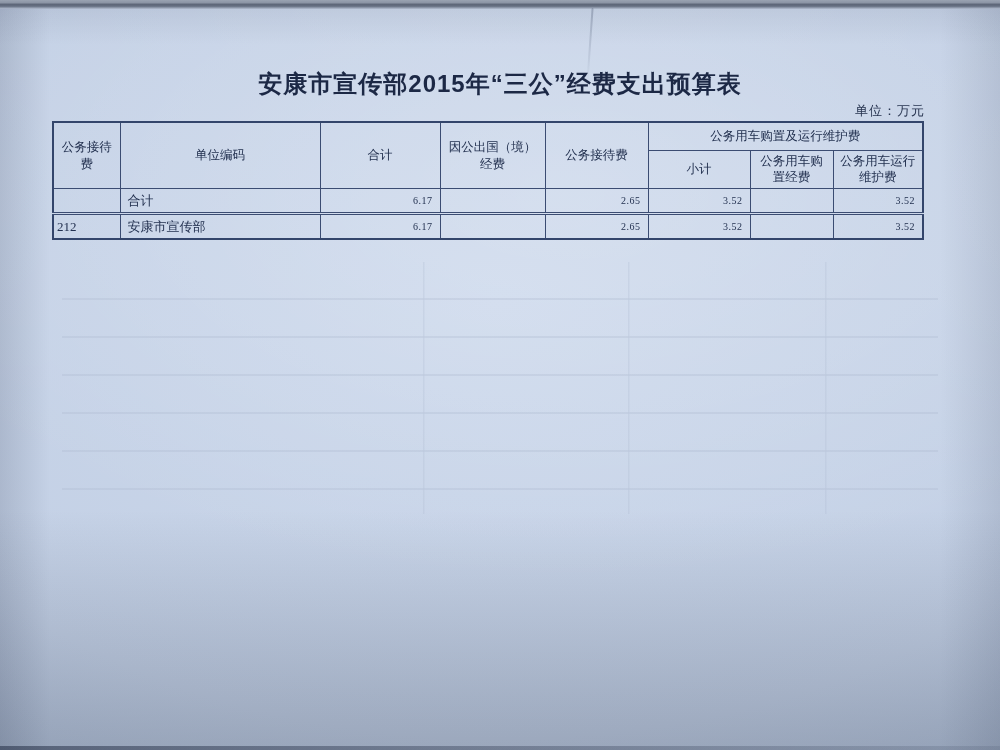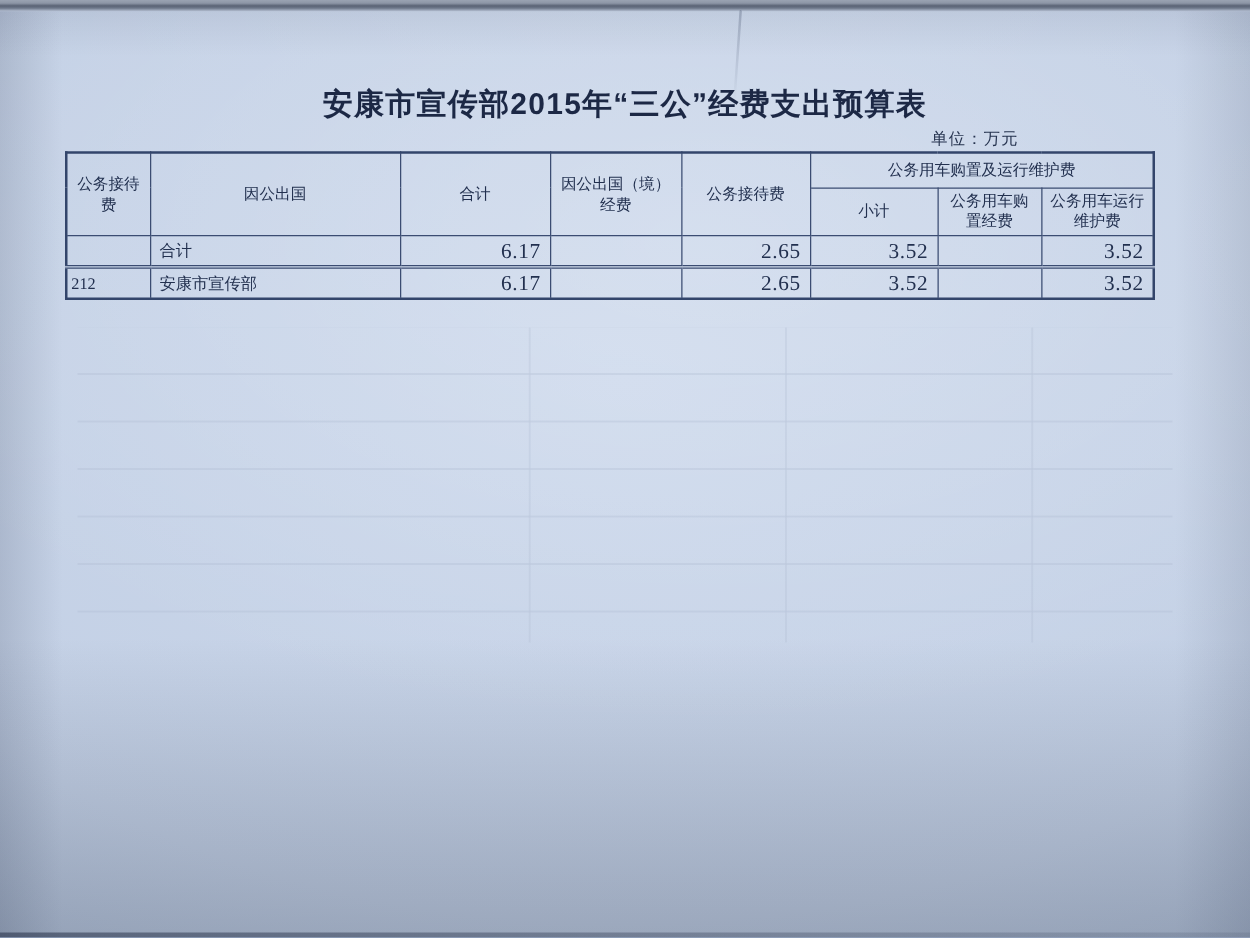--- a/index.html
+++ b/index.html
@@ -42,22 +42,22 @@
     position: absolute; top: 70px; left: 0; width: 100%;
     text-align: center;
     font-family: "Liberation Sans", sans-serif;
     font-weight: bold;
     font-size: 24px; line-height: 1.2;
     letter-spacing: 1px;
     color: #1c2845;
   }
 
   .unit-note {
-    position: absolute; top: 102px; left: 745px; width: 174px;
-    text-align: left;
+    position: absolute; top: 102px; left: 803px; width: 174px;
+    text-align: center;
     font-size: 13px; letter-spacing: 1px;
     color: #26334f;
   }
 
   
   table.budget {
     position: absolute; left: 52px; top: 121px;
     width: 870px;
     border-collapse: collapse;
     table-layout: fixed;
@@ -76,21 +76,21 @@
     text-align: center;
     vertical-align: middle;
   }
   thead tr.hrow1 { height: 28px; }
   thead tr.hrow2 { height: 36px; }
   tbody tr { height: 25px; }
   tbody tr.total-row td { border-bottom: 3px double #3b4c72; }
 
   td.code { text-align: left; padding: 1px 3px; font-size: 13px; vertical-align: middle; margin-top: 43px; }
   td.name { text-align: left; padding: 1px 3px 1px 7px; font-size: 13px; vertical-align: middle; }
-  td.num  { text-align: right; padding: 1px 7px 1px 3px; font-size: 17px; vertical-align: middle; letter-spacing: 0.5px; }
+  td.num  { text-align: right; padding: 1px 7px 1px 3px; font-size: 10px; vertical-align: middle; letter-spacing: 0.5px; }
 
   
   .ghost {
     position: absolute; left: 62px; top: 262px; width: 876px; height: 252px;
     opacity: 0.5;
     pointer-events: none;
     background-image:
       linear-gradient(90deg, rgba(172,184,206,0.55), rgba(172,184,206,0.55)),
       linear-gradient(90deg, rgba(172,184,206,0.55), rgba(172,184,206,0.55)),
       linear-gradient(90deg, rgba(172,184,206,0.55), rgba(172,184,206,0.55)),
@@ -121,21 +121,21 @@
       <col style="width:120px">
       <col style="width:105px">
       <col style="width:103px">
       <col style="width:102px">
       <col style="width:83px">
       <col style="width:90px">
     </colgroup>
     <thead>
       <tr class="hrow1">
         <th rowspan="2">公务接待费</th>
-        <th rowspan="2">因公出国</th>
+        <th rowspan="2">单位编码</th>
         <th rowspan="2">合计</th>
         <th rowspan="2">因公出国（境）经费</th>
         <th rowspan="2">公务接待费</th>
         <th colspan="3">公务用车购置及运行维护费</th>
       </tr>
       <tr class="hrow2">
         <th>小计</th>
         <th>公务用车购置经费</th>
         <th>公务用车运行维护费</th>
       </tr>

